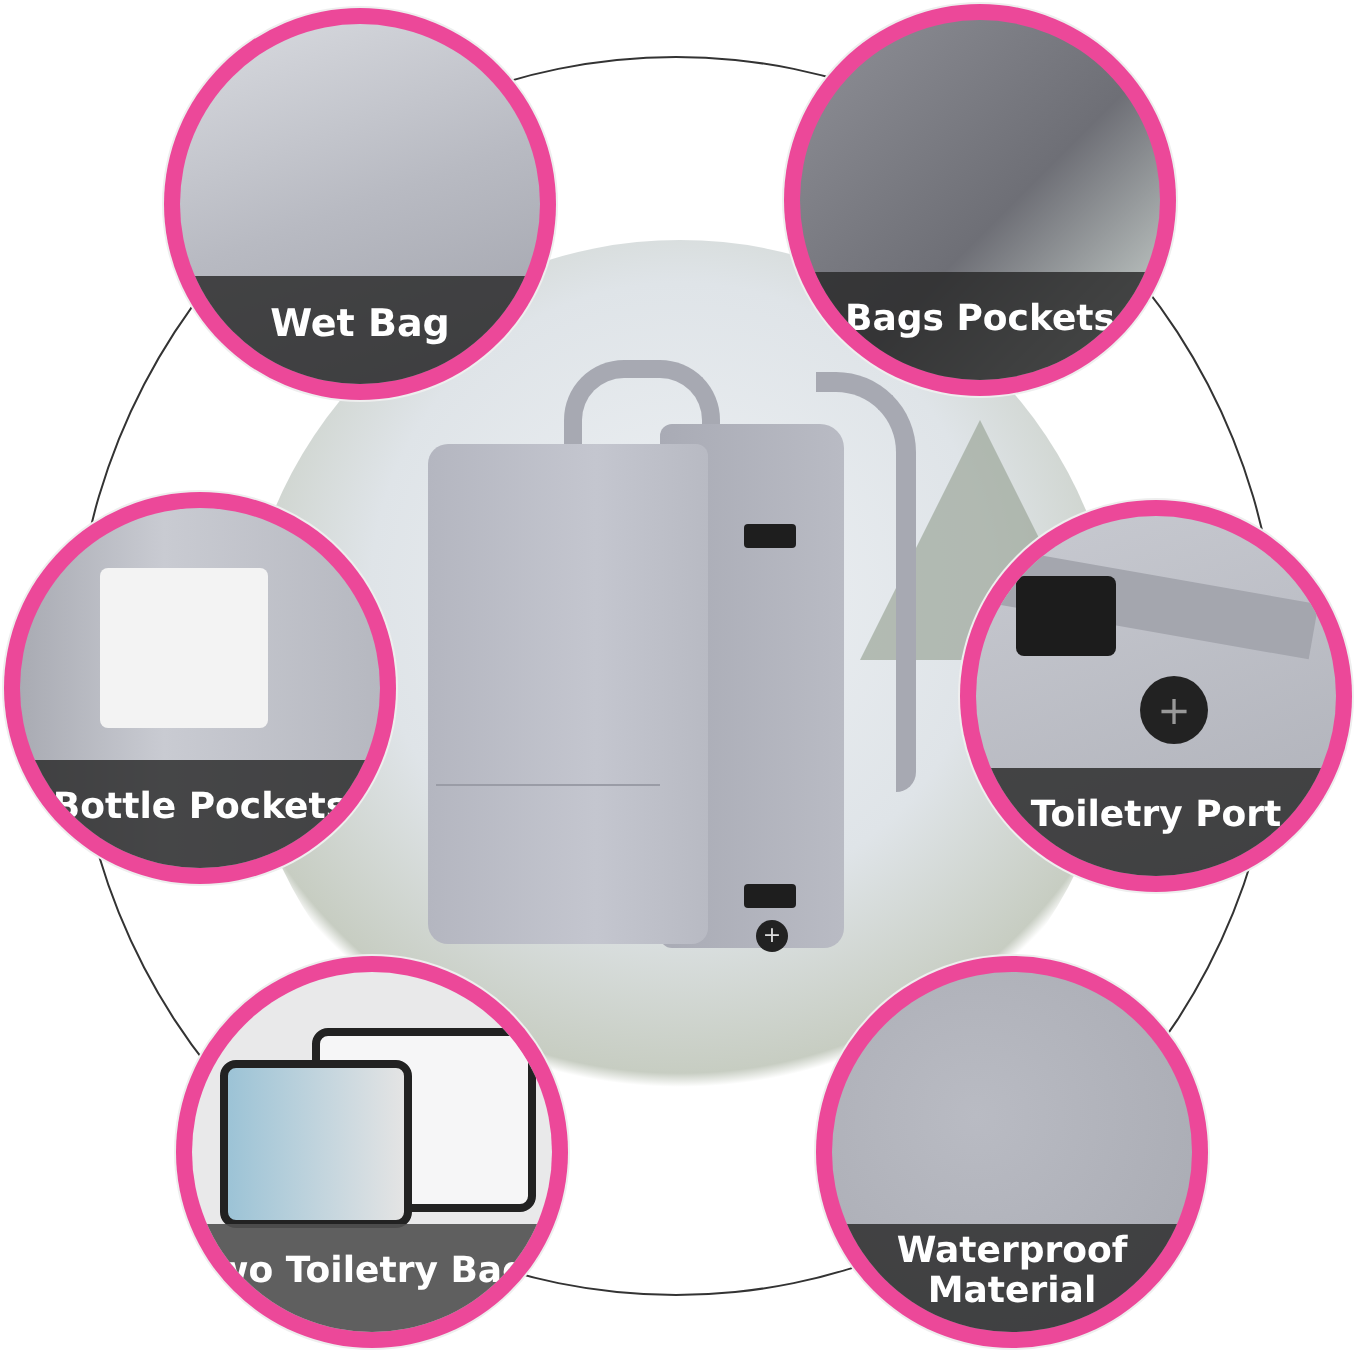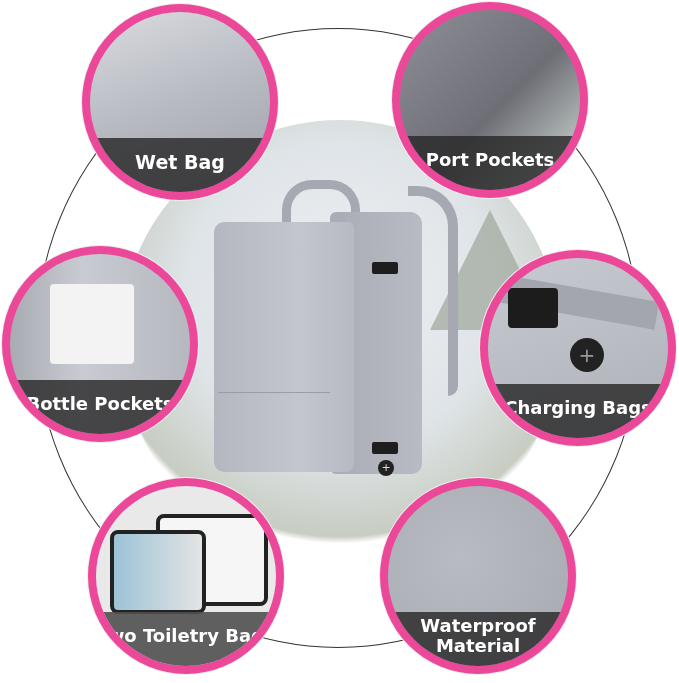--- a/index.html
+++ b/index.html
@@ -38,45 +38,45 @@
 <div class="port">+</div>
 
 <div class="bubble" style="left:82px;top:4px;">
   <div class="inner" style="background:linear-gradient(160deg,#d9dbe0,#b8bac2 50%,#9fa1aa);">
     <div class="label">Wet Bag</div>
   </div>
 </div>
 
 <div class="bubble" style="left:392px;top:2px;">
   <div class="inner" style="background:linear-gradient(135deg,#8f9097,#6e6f76 55%,#d9e2dc);">
-    <div class="label" style="font-size:18px;">Port Pockets</div>
+    <div class="label" style="font-size:18px;">Bags Pockets</div>
   </div>
 </div>
 
 <div class="bubble" style="left:2px;top:246px;">
   <div class="inner" style="background:linear-gradient(90deg,#a9abb3,#c9cbd2 40%,#b6b8c0);">
     <div style="position:absolute;left:40px;top:30px;width:84px;height:80px;background:#f3f3f3;border-radius:4px;"></div>
     <div class="label" style="font-size:18px;">Bottle Pockets</div>
   </div>
 </div>
 
 <div class="bubble" style="left:480px;top:250px;">
   <div class="inner" style="background:linear-gradient(160deg,#c8cad1,#aeb0b8);">
     <div style="position:absolute;left:10px;top:30px;width:160px;height:28px;background:#a4a6ae;transform:rotate(10deg);"></div>
     <div style="position:absolute;left:20px;top:30px;width:50px;height:40px;background:#1c1c1c;border-radius:4px;"></div>
     <div style="position:absolute;left:82px;top:80px;width:34px;height:34px;background:#222;border-radius:50%;color:#999;text-align:center;line-height:34px;font-size:20px;">+</div>
-    <div class="label" style="font-size:18px;">Charging Bags</div>
+    <div class="label" style="font-size:18px;">Toiletry Port</div>
   </div>
 </div>
 
 <div class="bubble" style="left:88px;top:478px;">
   <div class="inner" style="background:#e9e9ea;">
     <div style="position:absolute;left:60px;top:28px;width:104px;height:84px;border:4px solid #222;border-radius:8px;background:rgba(255,255,255,.6);"></div>
     <div style="position:absolute;left:14px;top:44px;width:88px;height:76px;border:4px solid #222;border-radius:8px;background:linear-gradient(90deg,#9cc3d6,#e4e4e4);"></div>
     <div class="label" style="font-size:18px;background:rgba(80,80,80,.9);">Two Toiletry Bags</div>
   </div>
 </div>
 
-<div class="bubble" style="left:380px;top:478px;">
+<div class="bubble" style="left:408px;top:478px;">
   <div class="inner" style="background:radial-gradient(circle at 40% 40%,#b9bbc3,#a7a9b1);">
     <div class="label" style="font-size:18px;">Waterproof Material</div>
   </div>
 </div>
 
 </body></html>

